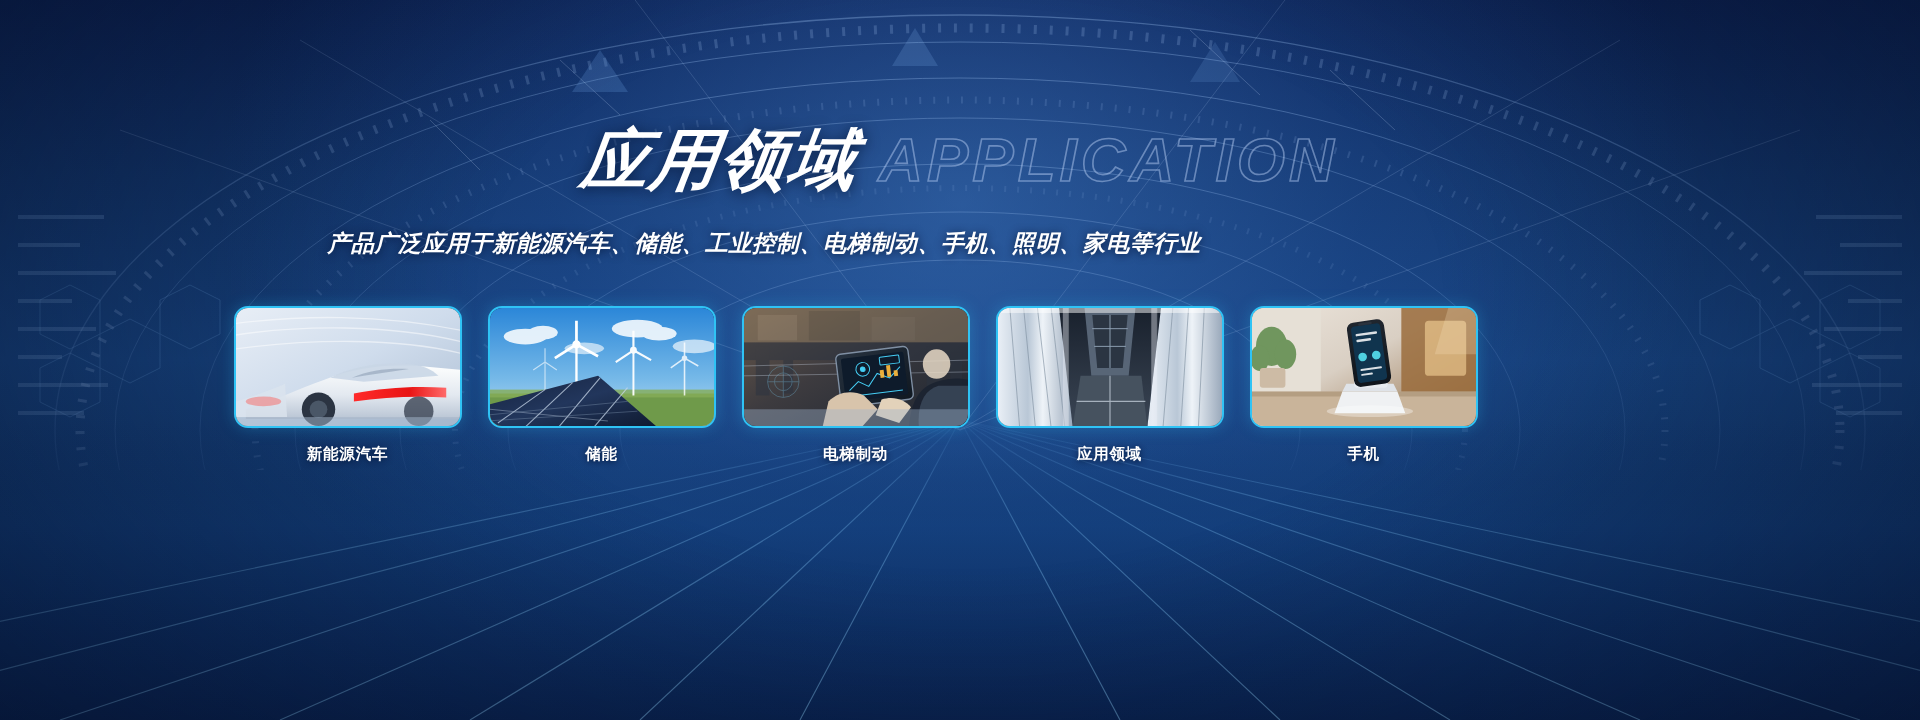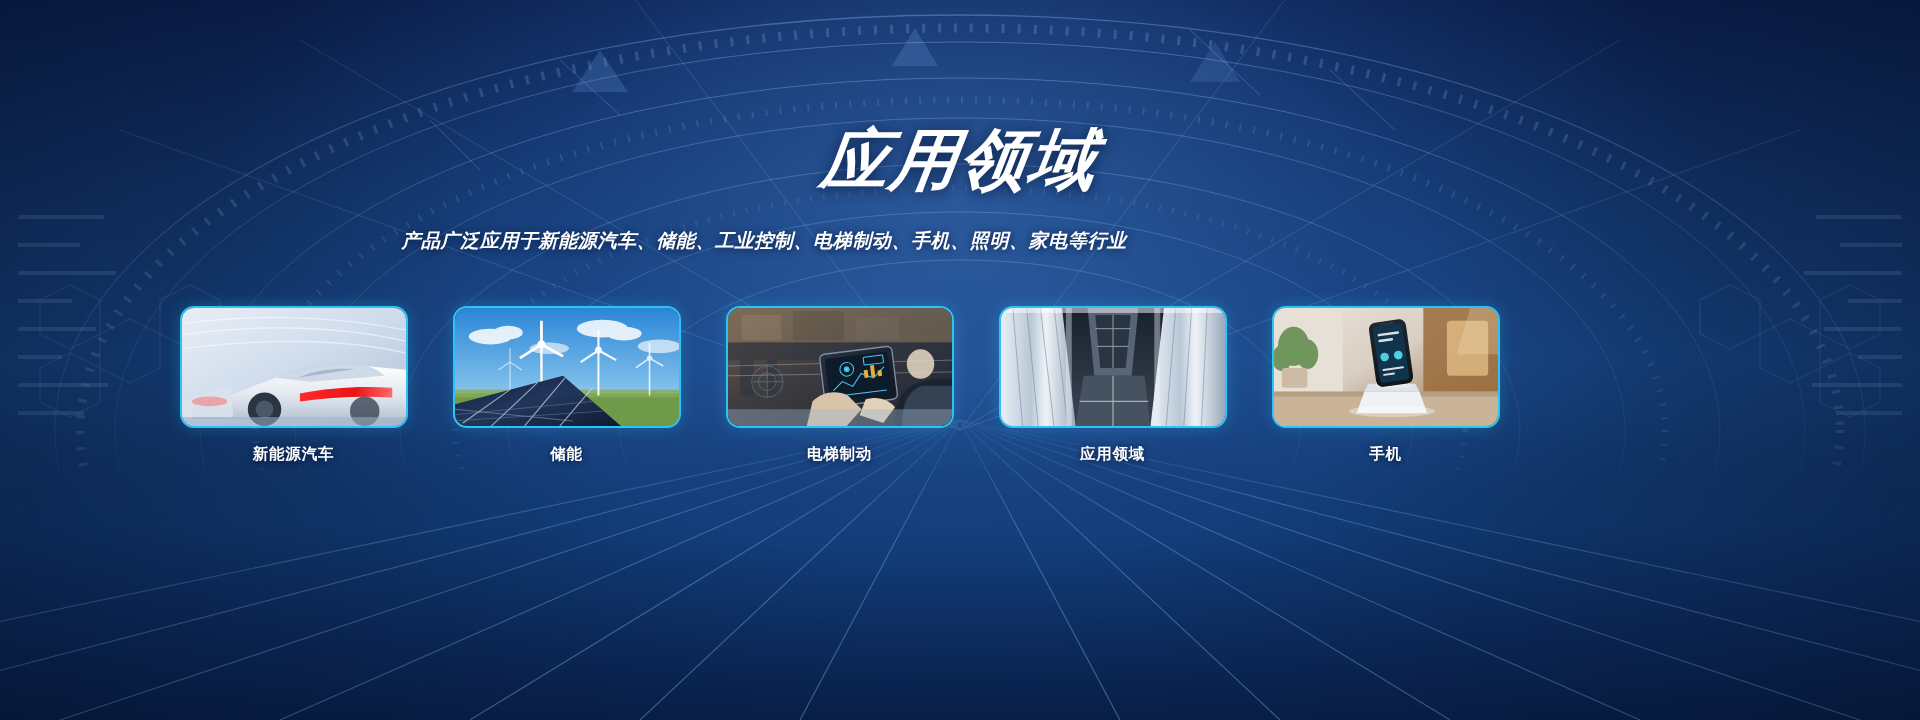--- a/index.html
+++ b/index.html
@@ -44,29 +44,29 @@
   .title-en{
     margin-left:20px;
     font-size:62px;font-weight:bold;font-style:italic;
     letter-spacing:4px;line-height:1;white-space:nowrap;
     color:transparent;
     -webkit-text-stroke:1.6px rgba(190,212,248,.55);
     opacity:.85;
   }
   .subtitle{
     position:absolute;left:0;top:228px;width:1528px;text-align:center;
-    font-size:19px;font-weight:bold;color:#ffffff;letter-spacing:.6px;
+    font-size:23px;font-weight:bold;color:#ffffff;letter-spacing:.6px;
     font-style:italic;
     text-shadow:0 1px 8px rgba(4,18,48,.8);
     white-space:nowrap;
   }
 
   .cards{
-    position:absolute;left:0;top:306px;width:1679px;
-    display:flex;justify-content:center;align-items:flex-start;gap:41px;
+    position:absolute;left:16px;top:306px;width:1679px;
+    display:flex;justify-content:center;align-items:flex-start;gap:22px;
   }
   .card{width:232px;display:flex;flex-direction:column;align-items:center;}
   .thumb{
     width:228px;height:122px;border-radius:14px;
     border:2.2px solid #2fc3f5;
     box-sizing:border-box;overflow:hidden;position:relative;
     box-shadow:0 0 16px rgba(47,195,245,.28), inset 0 0 12px rgba(8,28,66,.4);
     background:#1b2a3f;
   }
   .thumb svg{display:block;width:100%;height:100%;}
@@ -210,20 +210,21 @@
       <line x1="0" y1="236" x2="1920" y2="236"></line>
       <line x1="0" y1="299" x2="1920" y2="299"></line>
     </g>
   </svg>
 
   <div class="bg-vignette"></div>
 
   <div class="content">
     <div class="title-row">
       <div class="title-cn">应用领域</div>
+      <div class="title-en">APPLICATION</div>
     </div>
 
     <div class="subtitle">产品广泛应用于新能源汽车、储能、工业控制、电梯制动、手机、照明、家电等行业</div>
 
     <div class="cards">
 
       <div class="card">
         <div class="thumb">
           <svg viewBox="0 0 228 122" preserveAspectRatio="xMidYMid slice">
             <defs>

